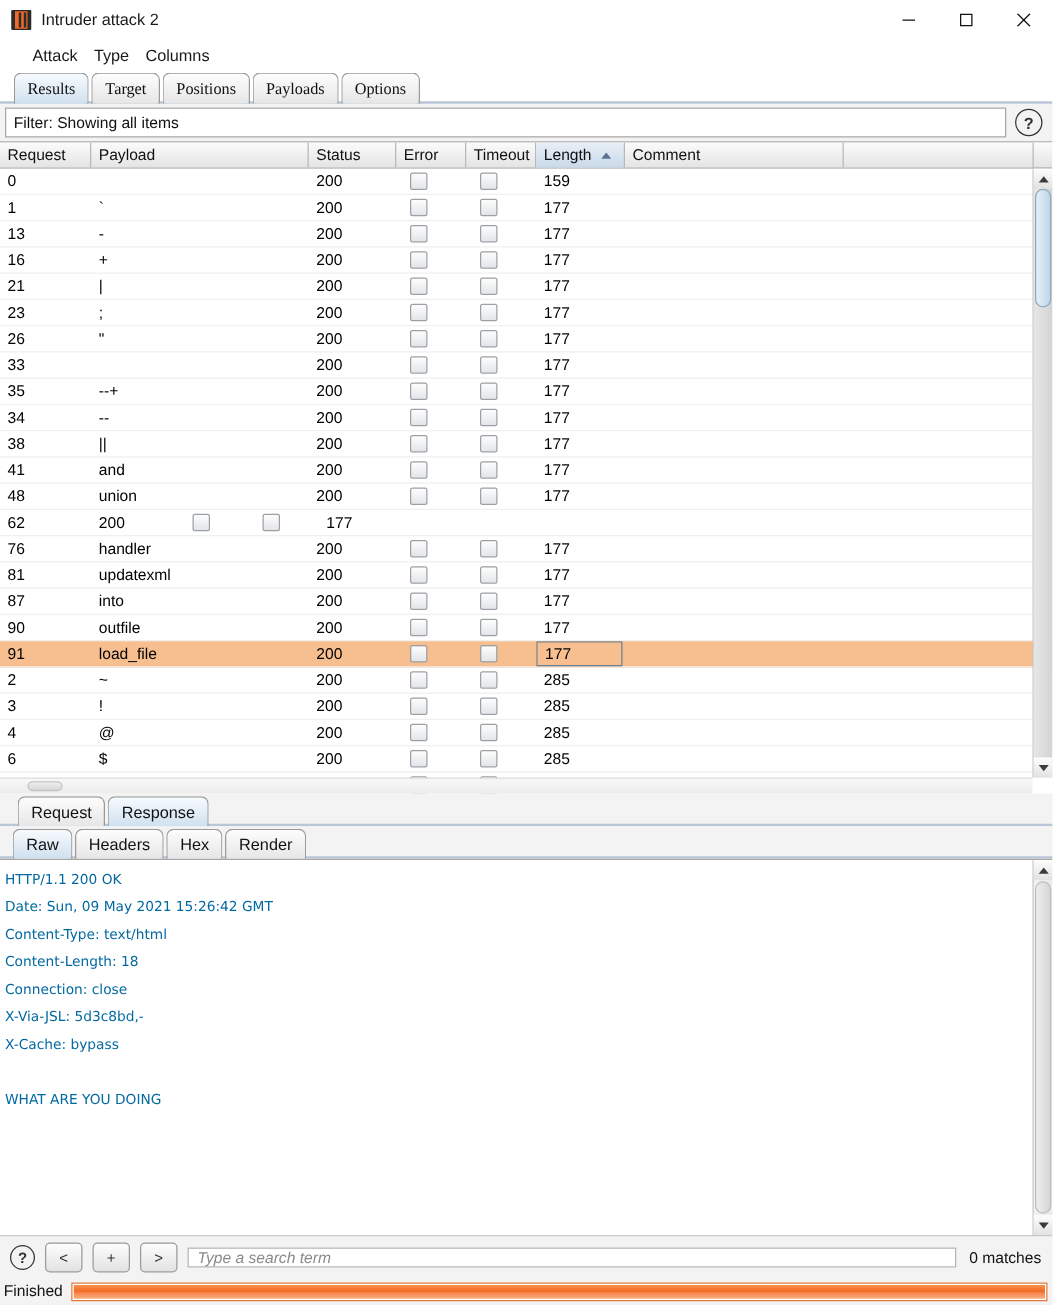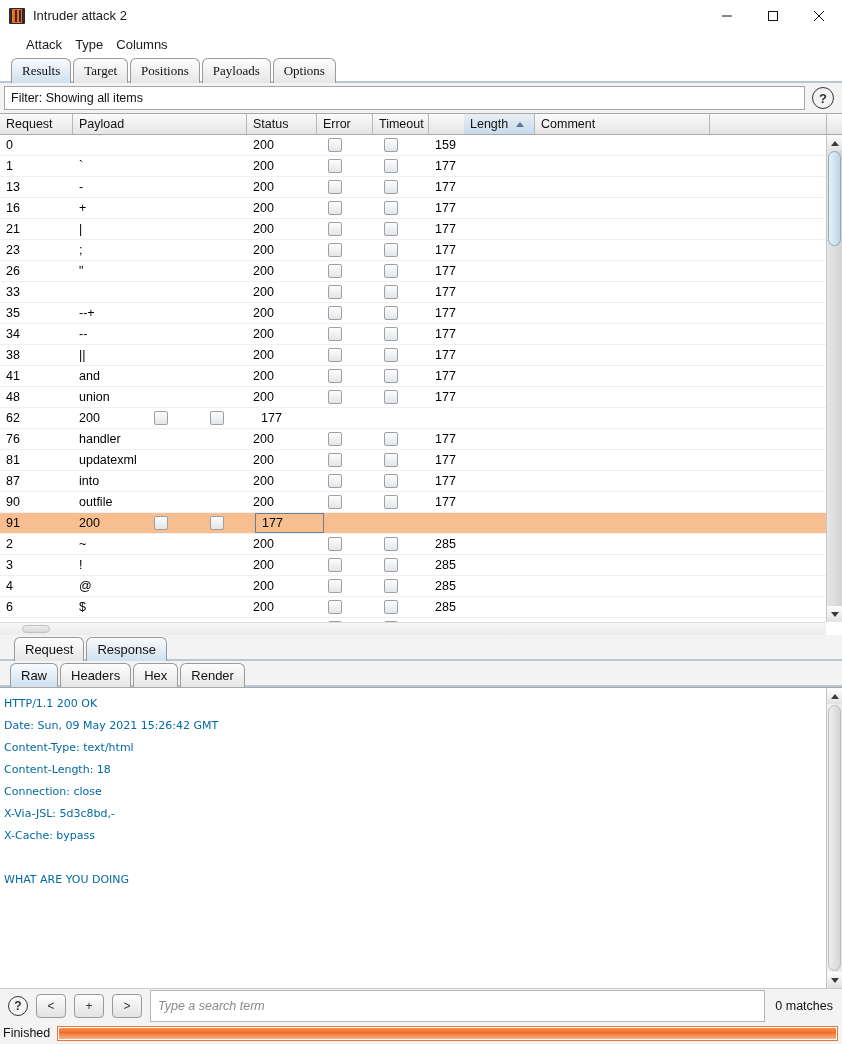--- a/index.html
+++ b/index.html
@@ -175,21 +175,20 @@
     font-size: 12.5px;
     display: flex; align-items: center;
     padding-left: 6px;
     color: #111;
     white-space: nowrap;
     position: relative;
     overflow: hidden;
   }
   .th.sorted {
     background: linear-gradient(to bottom,#e8eff6 0%,#c9daea 100%);
-    margin-left: 35px;
   }
   .sort-arrow {
     margin-left: 8px;
     width: 0; height: 0;
     border-left: 4px solid transparent;
     border-right: 4px solid transparent;
     border-bottom: 5px solid #5b728c;
   }
   .th-filler { flex: 1 1 auto; border-right: none; }
 
@@ -401,21 +400,21 @@
     border: 1px solid #9a9a9a;
     border-radius: 4px;
     background: linear-gradient(to bottom,#fdfdfd,#e2e2e2);
     display:flex; align-items:center; justify-content:center;
     font-size: 12px; color:#333;
     margin-right: 8px;
     flex: 0 0 30px;
   }
   .search-input {
     flex: 1 1 auto;
-    height: 32px;
+    height: 16px;
     background: #ffffff;
     border: 1px solid #b4b4b4;
     display: flex; align-items: center;
     padding-left: 7px;
     font-size: 12.5px;
     font-style: italic;
     color: #8a8a8a;
   }
   .matches {
     flex: 0 0 auto;
@@ -746,20 +745,21 @@
             <div class="cellbox"></div>
           </div>
           <div class="td c-tmo">
             <div class="cellbox"></div>
           </div>
           <div class="td c-len">177</div>
           <div class="td c-com"></div>
         </div>
         <div class="row selected">
           <div class="td c-req">91</div>
+          <div class="td c-pay">load_file</div>
           <div class="td c-sta">200</div>
           <div class="td c-err">
             <div class="cellbox"></div>
           </div>
           <div class="td c-tmo">
             <div class="cellbox"></div>
           </div>
           <div class="td c-len">
             <div class="len-focus">177</div>
           </div>

